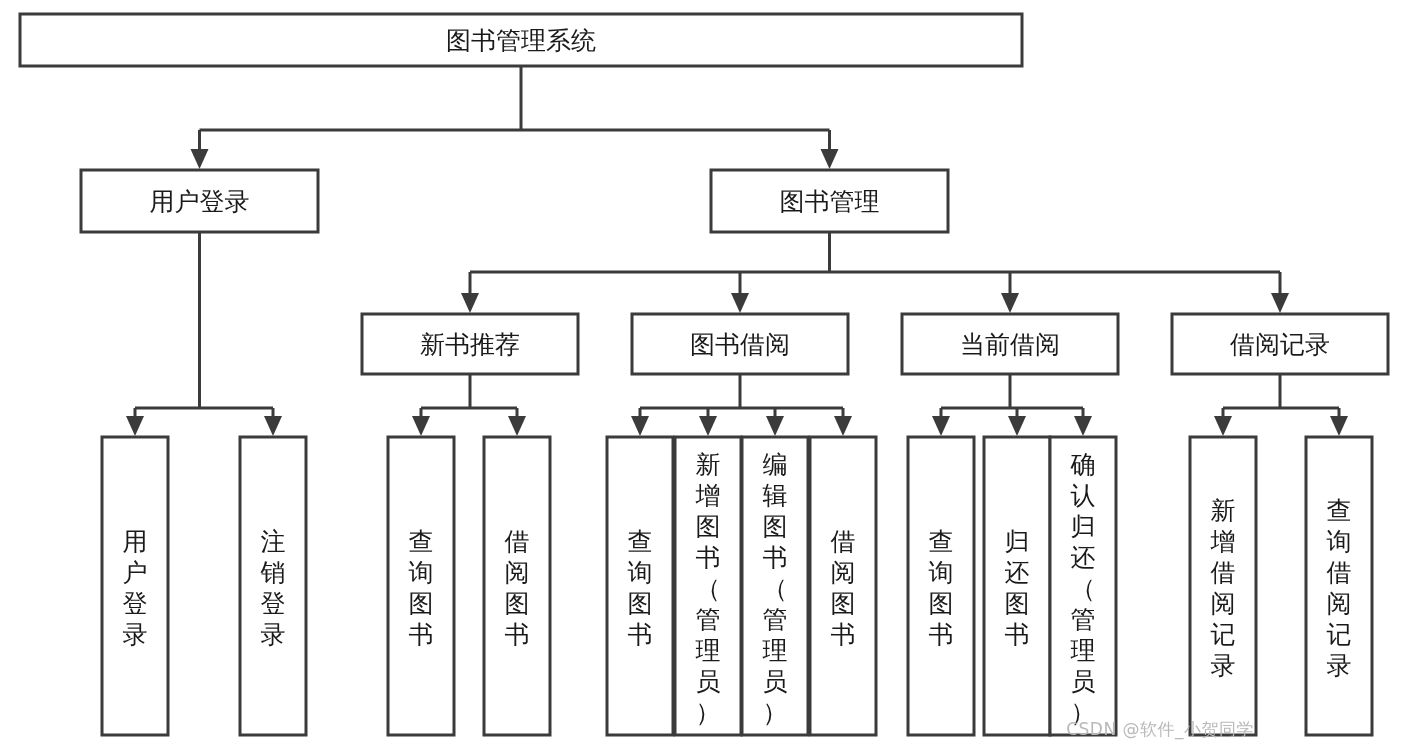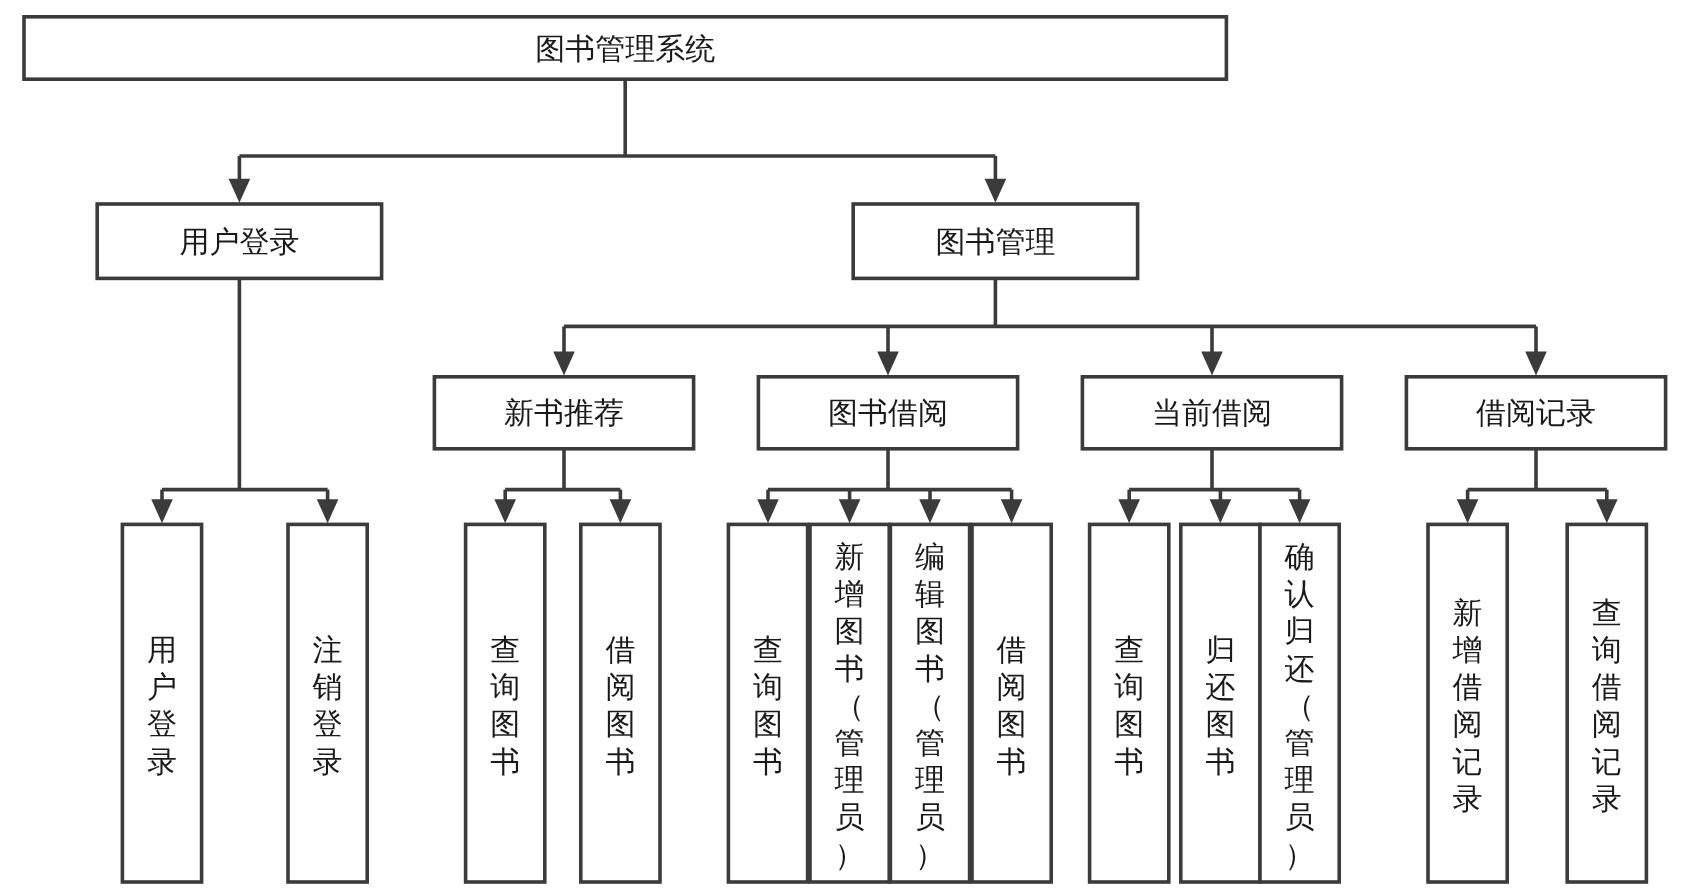--- a/index.html
+++ b/index.html
@@ -149,13 +149,14 @@
         <g>
           <rect class="node-box" x="1190" y="437" width="66" height="298"></rect>
           <text class="leaf-label" x="1223" y="519"><tspan x="1223" dy="0">新</tspan><tspan x="1223" dy="31">增</tspan><tspan x="1223" dy="31">借</tspan><tspan x="1223" dy="31">阅</tspan><tspan x="1223" dy="31">记</tspan><tspan x="1223" dy="31">录</tspan></text>
         </g>
         <g>
           <rect class="node-box" x="1306" y="437" width="66" height="298"></rect>
           <text class="leaf-label" x="1339" y="519"><tspan x="1339" dy="0">查</tspan><tspan x="1339" dy="31">询</tspan><tspan x="1339" dy="31">借</tspan><tspan x="1339" dy="31">阅</tspan><tspan x="1339" dy="31">记</tspan><tspan x="1339" dy="31">录</tspan></text>
         </g>
       </g>
   </svg>
+  <div class="watermark">CSDN @软件_小贺同学</div>
 </div>
 
 </body></html>

